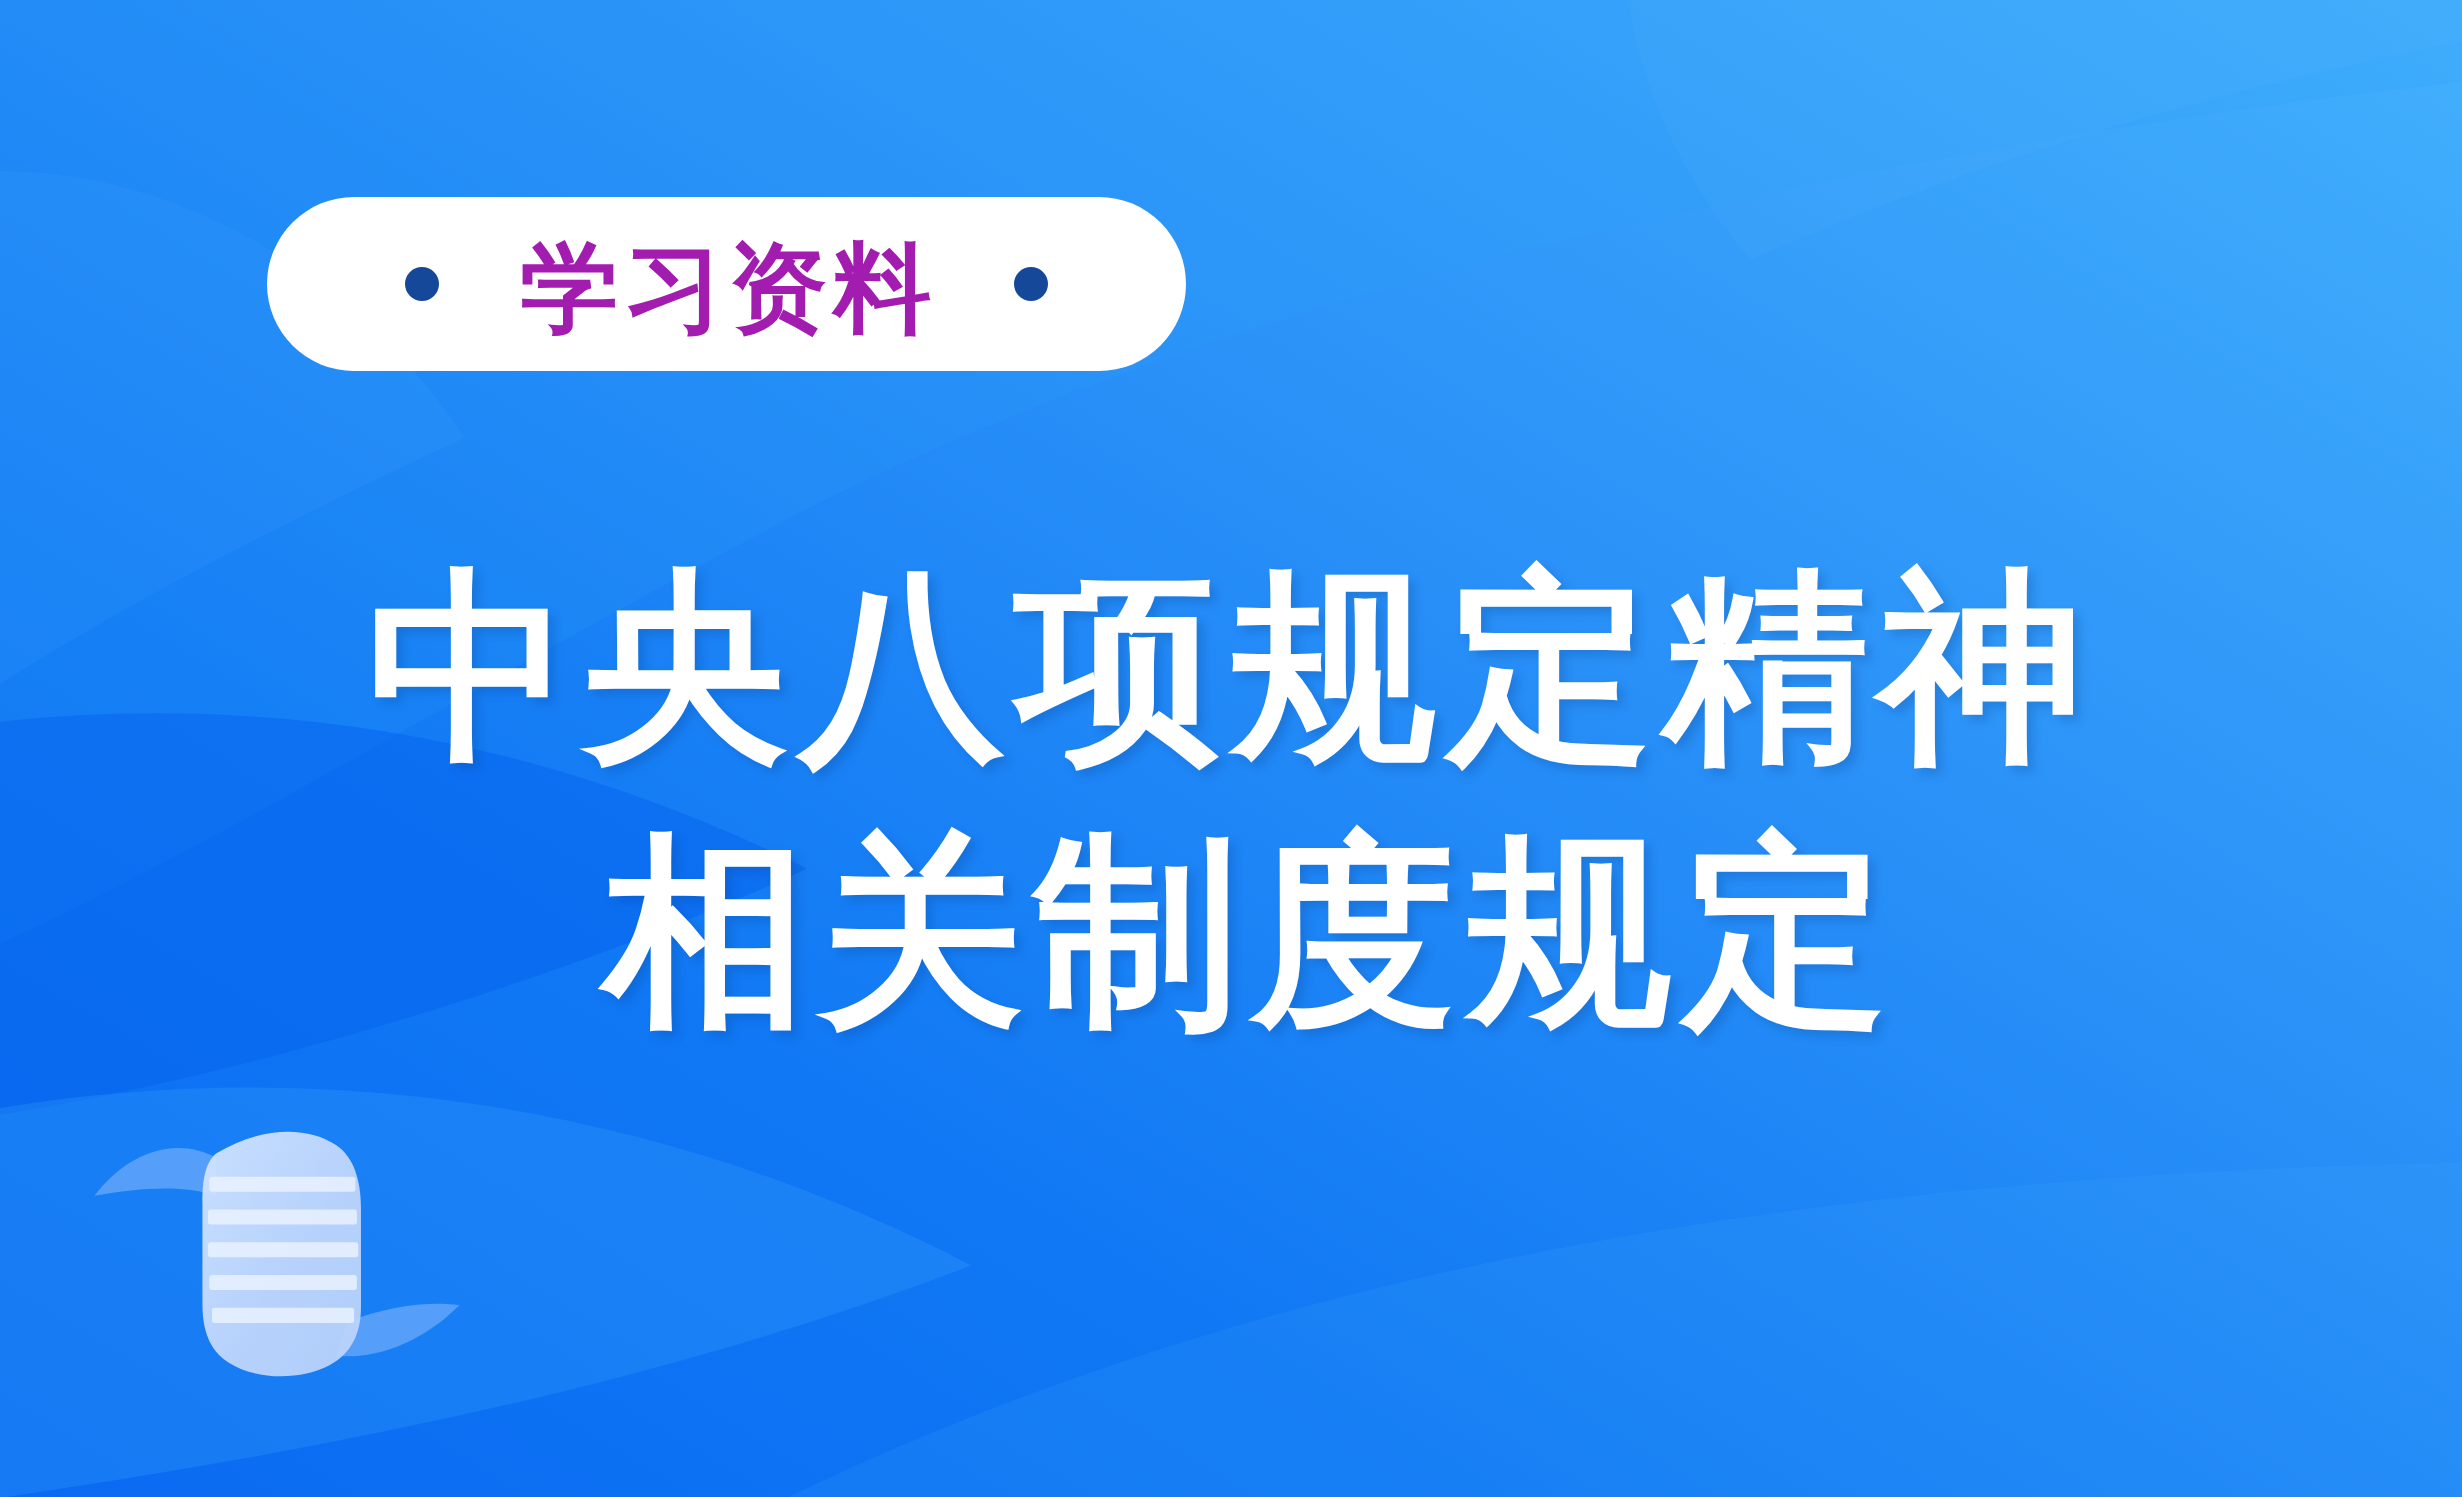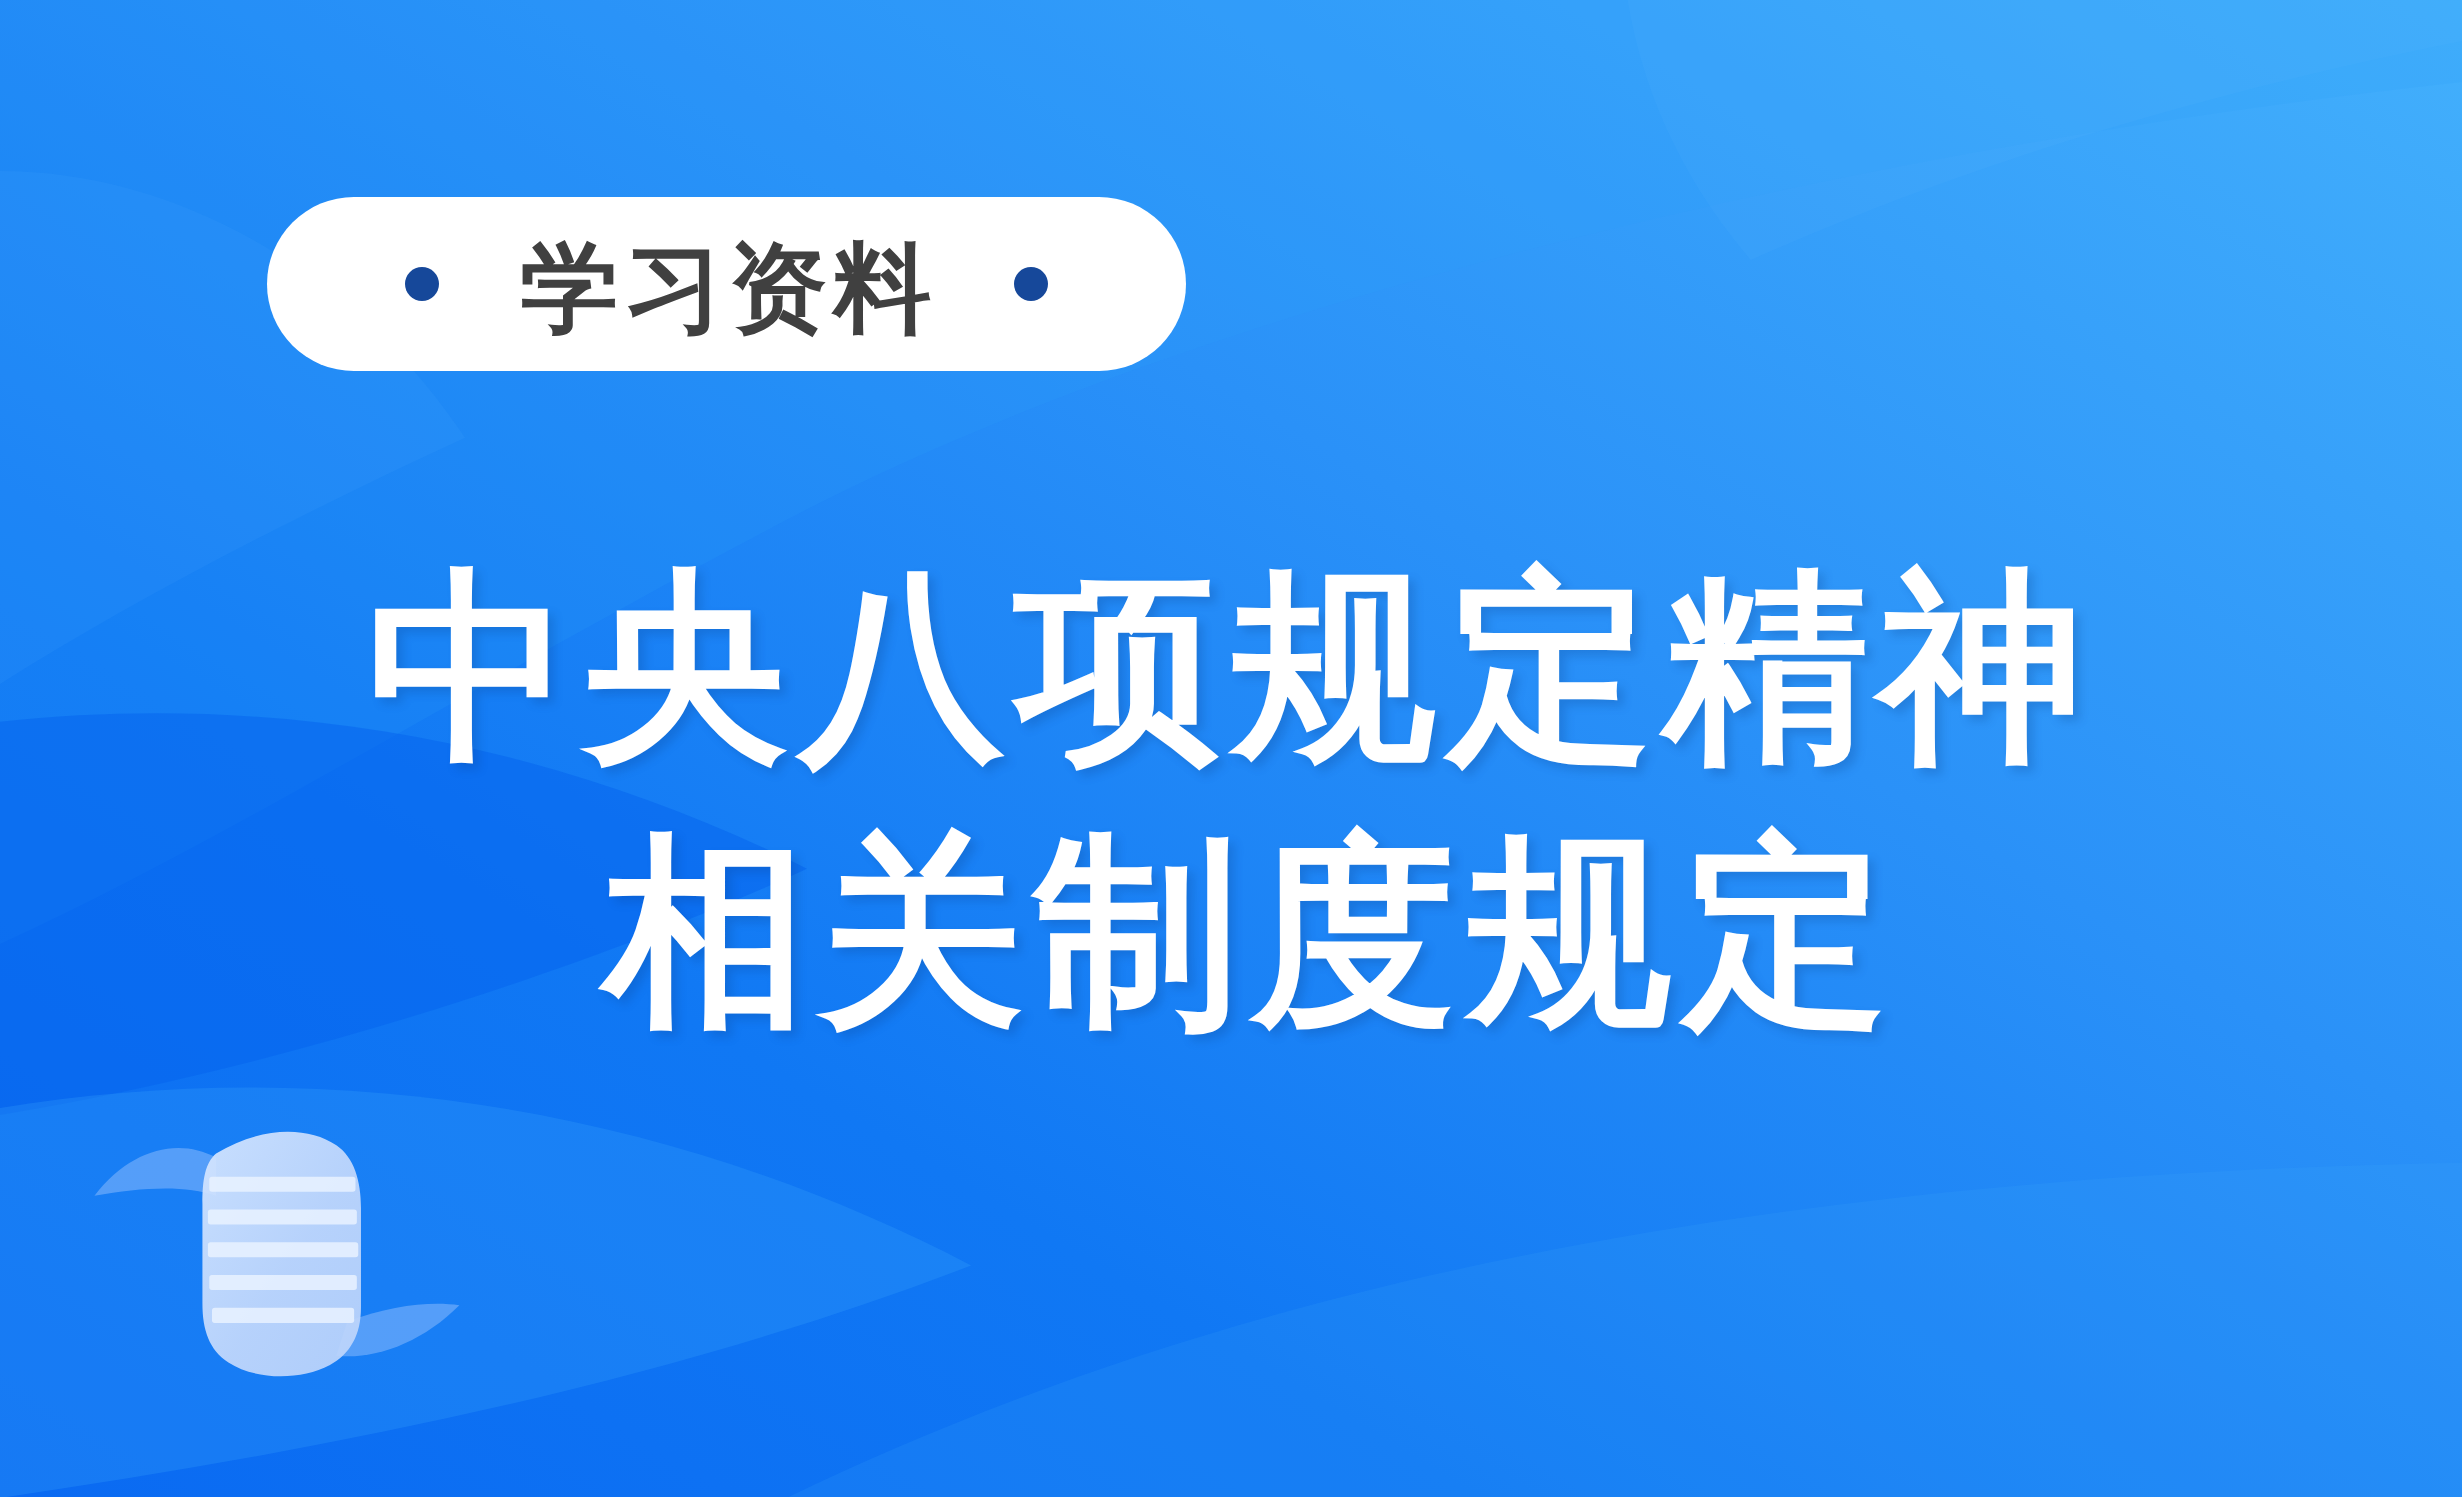--- a/index.html
+++ b/index.html
@@ -43,21 +43,21 @@
   .badge-dot {
     width: 34px;
     height: 34px;
     border-radius: 50%;
     background: #16489a;
     flex: 0 0 auto;
   }
   .badge-label {
     font-size: 98px;
     font-weight: bold;
-    color: #404040;
+    color: #a21caf;
     letter-spacing: 6.2px;
     line-height: 1;
     margin: 12px 77px 0 82px;
     white-space: nowrap;
     padding-bottom: 4.1px;
   }
 
   
   .title-block {
     position: absolute;

